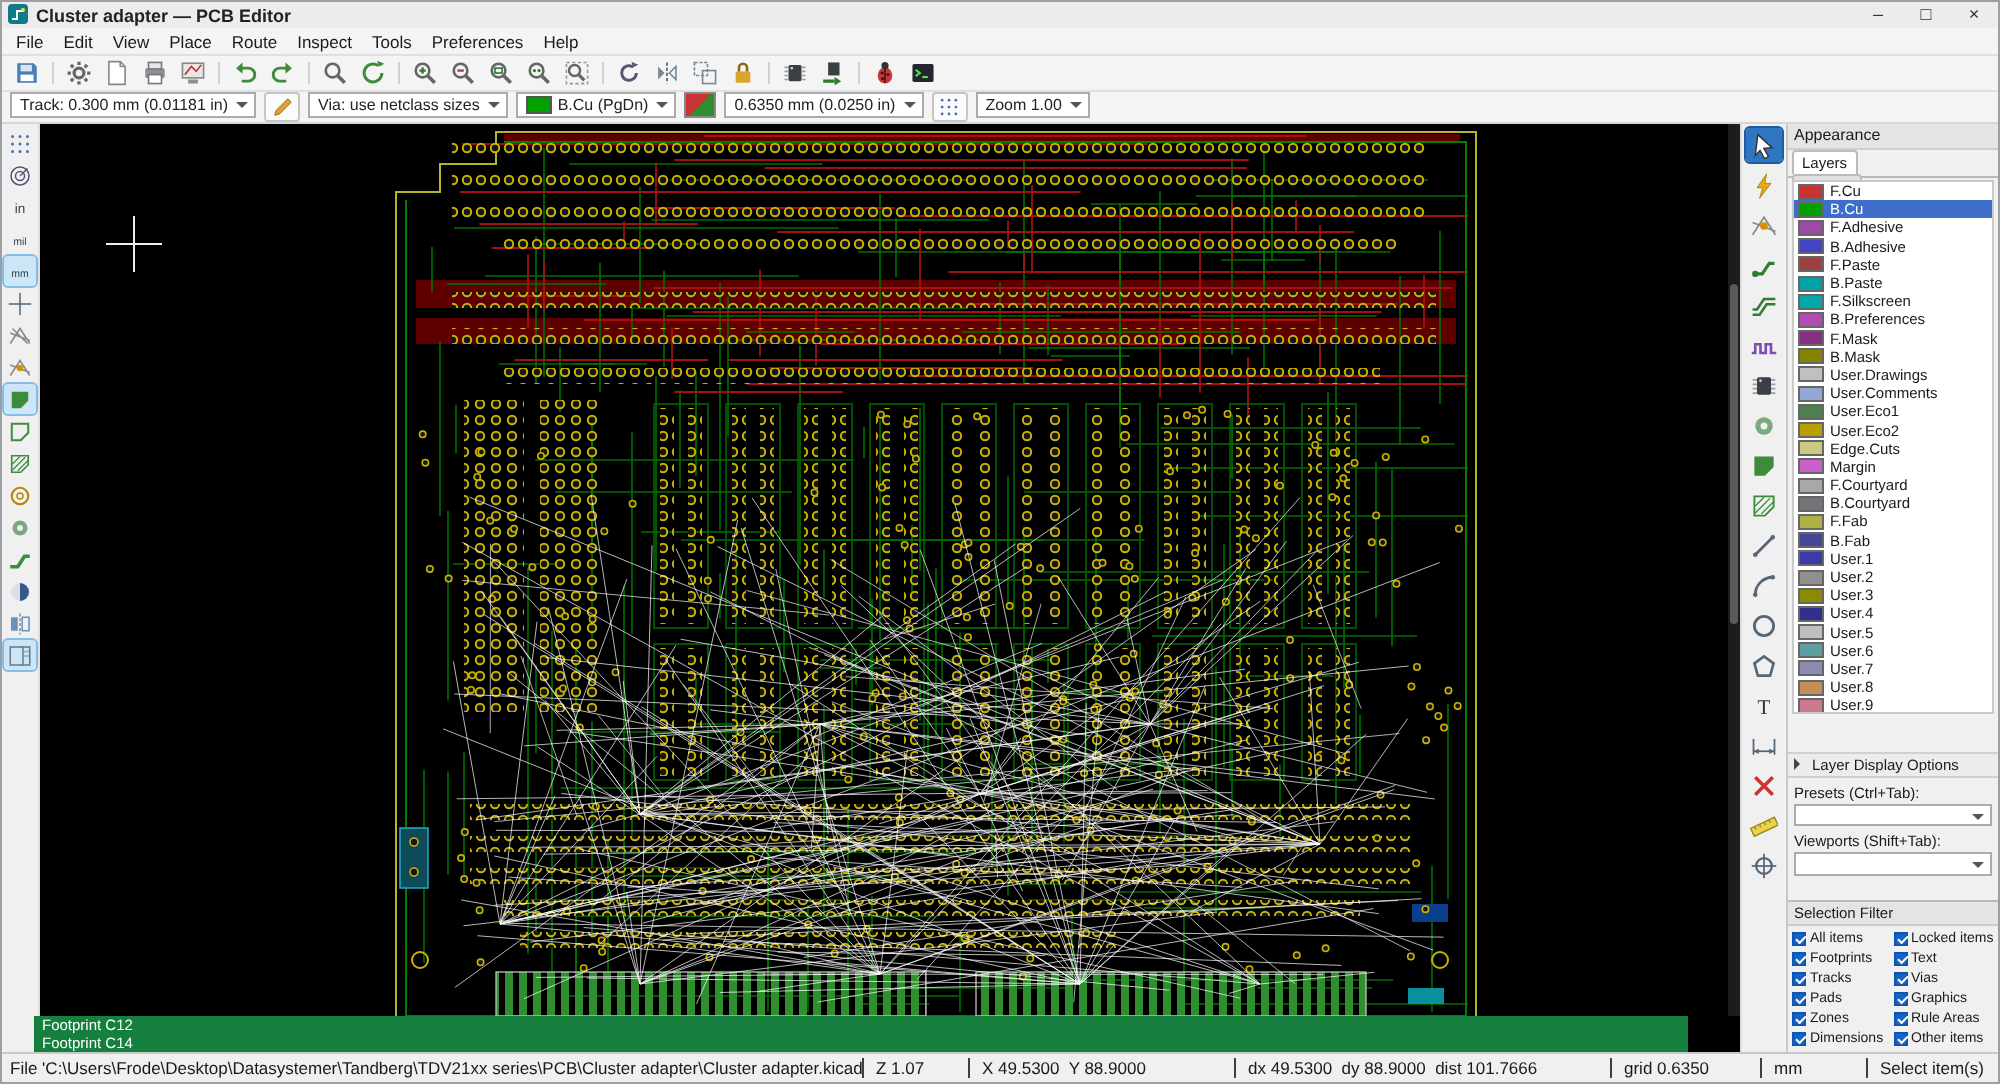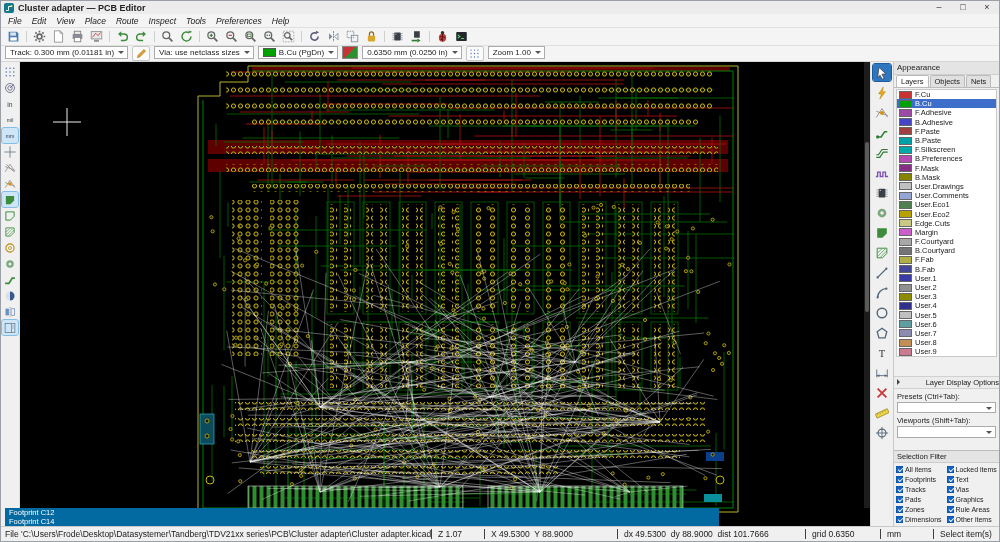--- a/index.html
+++ b/index.html
@@ -8,21 +8,21 @@
   .app{position:relative;width:1000px;height:542px;display:flex;flex-direction:column;border:1px solid #9aa0a6;box-sizing:border-box;}
 
   
   .titlebar{height:13px;background:#ececec;display:flex;align-items:center;padding-left:3px;gap:4px;flex:0 0 auto;}
   .title-text{font-size:9px;color:#222;flex:1;white-space:nowrap;overflow:hidden;font-weight:bold;}
   .win-controls{display:flex;height:100%;}
   .win-btn{width:24px;text-align:center;font-size:9px;line-height:13px;color:#333;cursor:default;}
 
   
   .menubar{height:13px;display:flex;align-items:center;padding-left:2px;font-size:8.5px;background:#f4f4f4;flex:0 0 auto;}
-  .menu-item{padding:0 5px;white-space:nowrap;font-style:italic;}
+  .menu-item{padding:0 5px;white-space:nowrap;}
 
   
   .toolbar{height:17px;display:flex;align-items:center;padding-left:3px;background:#f4f4f4;border-top:1px solid #e0e0e0;border-bottom:1px solid #e0e0e0;flex:0 0 auto;}
   .tbtn{width:19px;height:15px;display:flex;align-items:center;justify-content:center;border-radius:2px;flex:0 0 auto;}
   .tbtn svg{width:13px;height:13px;display:block;}
   .tbtn.sep{width:7px;}
   .tbtn.sep::after{content:"";width:1px;height:11px;background:#cfcfcf;}
   .tbtn.small{width:16px;height:13px;border:1px solid #c6c6c6;background:#fbfbfb;}
   .tbtn.small svg{width:11px;height:11px;}
 
@@ -44,43 +44,43 @@
   .vscroll{position:absolute;right:0;top:0;bottom:18px;width:6px;background:#1c1c1c;}
   .vthumb{position:absolute;top:80px;height:170px;width:4px;left:1px;background:#5a5a5a;border-radius:2px;}
   .rtoolbar{width:22px;background:#f0f0f0;border-left:1px solid #dedede;display:flex;flex-direction:column;align-items:center;padding-top:2px;gap:3px;flex:0 0 auto;}
   .rtbtn{width:18px;height:17px;display:flex;align-items:center;justify-content:center;border-radius:2px;}
   .rtbtn svg{width:14px;height:14px;display:block;}
   .rtoolbar .active{background:#2f76c0;outline:1px solid #1d5a9e;}
 
   
   .appearance{width:105px;background:#f0f0f0;border-left:1px solid #c9c9c9;display:flex;flex-direction:column;font-size:7.5px;flex:0 0 auto;overflow:hidden;}
   .ap-title{height:12px;line-height:12px;padding:0 3px;font-size:8px;background:#e4e4e4;border-bottom:1px solid #cfcfcf;}
-  .ap-tabs{display:flex;height:13px;border-bottom:1px solid #bbb;padding-left:2px;align-items:center;}
+  .ap-tabs{display:flex;height:13px;border-bottom:1px solid #bbb;padding-left:2px;align-items:flex-start;flex-direction:column;}
   .ap-tab{padding:1px 4px 1px;border:1px solid #bbb;border-bottom:none;background:#e0e0e0;margin-right:1px;border-radius:2px 2px 0 0;}
   .ap-tab.active{background:#fff;}
   .layer-list{background:#fff;border:1px solid #c9c9c9;margin:1px 2px 0;height:300px;overflow:hidden;}
   .layer-row{display:flex;align-items:center;height:9.2px;padding-left:2px;gap:3px;}
   .layer-row.selected{background:#3d6ec9;color:#fff;}
   .swatch{width:11px;height:6px;border:1px solid #666;flex:0 0 auto;background:#888;}
   .layer-name{white-space:nowrap;}
-  .ap-expander{height:12px;display:flex;align-items:center;gap:3px;padding-left:3px;border-top:1px solid #d0d0d0;border-bottom:1px solid #d0d0d0;margin-top:19px;background:#ececec;justify-content:space-between;}
+  .ap-expander{height:12px;display:flex;align-items:center;gap:3px;padding-left:3px;border-top:1px solid #d0d0d0;border-bottom:1px solid #d0d0d0;margin-top:19px;background:#ececec;}
   .tri{width:0;height:0;border:3px solid transparent;border-left-color:#444;}
   .ap-label{padding:3px 3px 1px;white-space:nowrap;}
   .ap-combo{height:11px;margin:0 3px;background:#fff;border:1px solid #ababab;position:relative;}
   .ap-combo::after{content:"";position:absolute;right:3px;top:4px;border:3px solid transparent;border-top-color:#555;}
   .ap-section-title{margin-top:12px;border-top:1px solid #bbb;border-bottom:1px solid #ccc;padding:1px 3px;background:#e4e4e4;font-size:7.5px;}
   .filters{display:grid;grid-template-columns:1fr 1fr;padding:2px 2px;row-gap:1px;}
   .filter-item{display:flex;align-items:center;gap:2px;height:9px;overflow:hidden;}
   .fl{font-size:7px;white-space:nowrap;}
   .cb{width:7px;height:7px;border:1px solid #888;background:#fff;position:relative;flex:0 0 auto;box-sizing:border-box;}
   .cb.checked{background:#1464c8;border-color:#0f57ad;}
   .cb.checked::after{content:"";position:absolute;left:1px;top:1px;width:3.5px;height:1.8px;border-left:1.2px solid #fff;border-bottom:1.2px solid #fff;transform:rotate(-45deg);}
 
   
-  .infobar{position:absolute;left:4px;bottom:0;width:714px;height:18px;background:#0369a1;color:#fff;font-size:7.5px;line-height:8.5px;padding:1px 4px;box-sizing:border-box;z-index:5;}
+  .infobar{position:absolute;left:16px;bottom:0;width:827px;height:18px;background:#15803d;color:#fff;font-size:7.5px;line-height:8.5px;padding:1px 4px;box-sizing:border-box;z-index:5;}
   .statusbar{height:14px;background:#f0f0f0;border-top:1px solid #c8c8c8;display:flex;align-items:center;font-size:8.5px;padding:0 4px;white-space:nowrap;overflow:hidden;flex:0 0 auto;}
   .sb{white-space:pre;overflow:hidden;padding:0 6px;border-left:1px solid #404040;}
   .sb-file{flex:0 0 420px;border-left:none;padding-left:0;}
   .sb-z{flex:0 0 40px;}
   .sb-xy{flex:0 0 120px;}
   .sb-delta{flex:0 0 175px;}
   .sb-grid{flex:0 0 62px;}
   .sb-units{flex:0 0 40px;}
   .sb-mode{flex:1;}
 </style>

